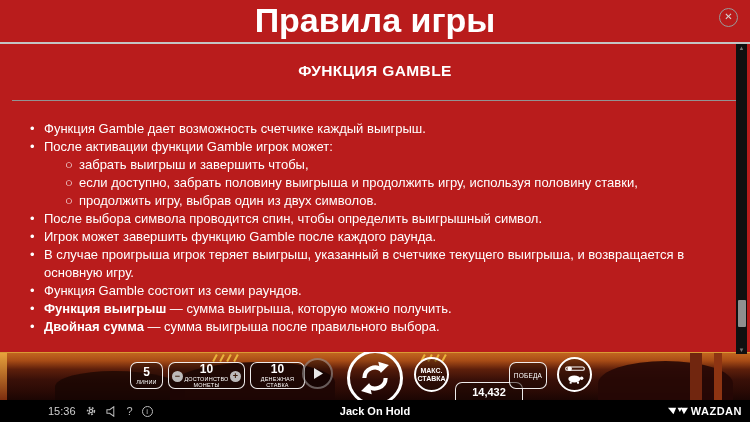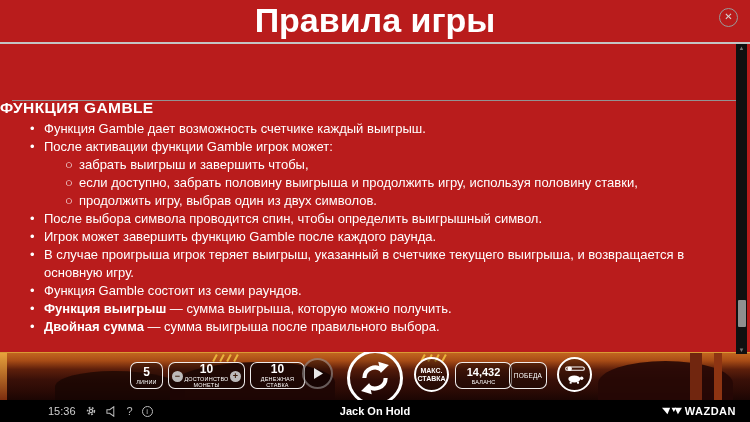--- a/index.html
+++ b/index.html
@@ -27,41 +27,41 @@
   
   .controlbar{position:absolute;left:0;top:0;width:750px;height:422px;z-index:2;pointer-events:none;}
   .pill{position:absolute;top:362px;height:27px;box-sizing:border-box;border:1.5px solid rgba(255,255,255,.92);
         border-radius:7px;background:rgba(25,8,4,.5);color:#fff;display:flex;flex-direction:column;
         align-items:center;justify-content:center;text-align:center;}
   .pill .val{font-size:12px;font-weight:bold;line-height:12px;}
   .pill .lbl{font-size:5.5px;line-height:6px;margin-top:1px;letter-spacing:.2px;max-width:50px;}
   .pill-lines{left:130px;width:33px;}
   .pill-coin{left:168px;width:77px;}
   .pill-bet{left:250px;width:55px;}
-  .pill-balance{left:455px;width:57px;}
+  .pill-balance{left:455px;width:68px;margin-top:20px;}
   .pill-win{left:509px;width:38px;}
   .pill-win .lbl{font-size:6.5px;max-width:34px;}
   .stepbtn{position:absolute;top:7.5px;width:11px;height:11px;border-radius:50%;background:rgba(205,205,205,.9);
         color:#3a1a08;font-size:9px;font-weight:bold;line-height:11px;text-align:center;}
   .stepbtn.minus{left:3px;} .stepbtn.plus{right:3px;}
   .circlebtn{position:absolute;box-sizing:border-box;border-radius:50%;display:flex;align-items:center;
         justify-content:center;color:#fff;}
   .btn-play{left:302px;top:358px;width:31px;height:31px;border:2px solid rgba(255,255,255,.35);
         background:rgba(10,3,2,.45);}
   .btn-spin{left:347px;top:350px;width:56px;height:56px;border:3px solid #fff;background:rgba(30,10,5,.15);}
   .btn-max{left:414px;top:357px;width:35px;height:35px;border:2px solid #fff;background:rgba(30,10,5,.45);
         flex-direction:column;font-size:7px;font-weight:bold;line-height:8px;text-align:center;}
   .btn-speed{left:557px;top:357px;width:35px;height:35px;border:2px solid #fff;background:rgba(30,10,5,.45);}
 
   
   .overlay{position:absolute;left:0;top:0;width:750px;height:352px;background:#b91c1c;z-index:3;color:#fff;}
   .ov-title{position:absolute;left:0;top:1px;width:100%;text-align:center;font-size:34px;font-weight:bold;}
   .hr1{position:absolute;left:0;top:42px;width:750px;height:2px;background:#c4c4c4;}
-  .ov-heading{position:absolute;left:0;top:62px;width:100%;font-size:15.5px;
-        font-weight:bold;letter-spacing:.4px;margin-top:37px;}
+  .ov-heading{position:absolute;left:0;top:62px;width:100%;text-align:center;font-size:15.5px;
+        font-weight:bold;letter-spacing:.4px;}
   .hr2{position:absolute;left:12px;top:100px;width:726px;height:1px;background:#939393;}
   .closebtn{position:absolute;right:12px;top:8px;width:19px;height:19px;border:1.5px solid #9a9a9a;
         border-radius:50%;box-sizing:border-box;color:#d6d6d6;font-size:10px;line-height:16px;
         text-align:center;font-weight:bold;}
   .rules{position:absolute;left:30px;top:120px;width:700px;margin:0;padding:0;list-style:none;
         font-size:13px;line-height:18px;}
   .rule{display:flex;}
   .rule .marker{width:14px;flex:0 0 14px;text-align:left;}
   .rule.lvl2{margin-left:35px;}
   .rule .rtext{flex:1;}
@@ -75,21 +75,21 @@
   
   .statusbar{position:absolute;left:0;top:400px;width:750px;height:22px;background:#000;z-index:4;
         color:#c9c9c9;display:flex;align-items:center;}
   .sb-left{display:flex;align-items:center;gap:9px;padding-left:8px;margin-left:40px;}
   .sb-time{font-size:11px;color:#cfcfcf;}
   .sb-icon{display:flex;align-items:center;justify-content:center;width:12px;height:12px;}
   .sb-help{font-size:11px;color:#bbb;}
   .sb-info{width:11px;height:11px;border:1px solid #bbb;border-radius:50%;box-sizing:border-box;
         font-size:8px;line-height:9px;text-align:center;color:#bbb;font-style:normal;}
   .sb-title{position:absolute;left:0;width:100%;text-align:center;font-size:11px;font-weight:bold;color:#fff;}
-  .sb-brand{margin-left:auto;display:flex;align-items:center;gap:3px;padding-right:14px;z-index:1;}
+  .sb-brand{margin-left:auto;display:flex;align-items:center;gap:3px;padding-right:8px;z-index:1;}
   .sb-brand .txt{font-size:11px;font-weight:bold;color:#fff;letter-spacing:.5px;}
 </style>
 </head>
 <body>
 
 <div class="stage">
 
   <div class="scene">
     <div class="lstrip"></div>
     <div class="blob3"></div>

